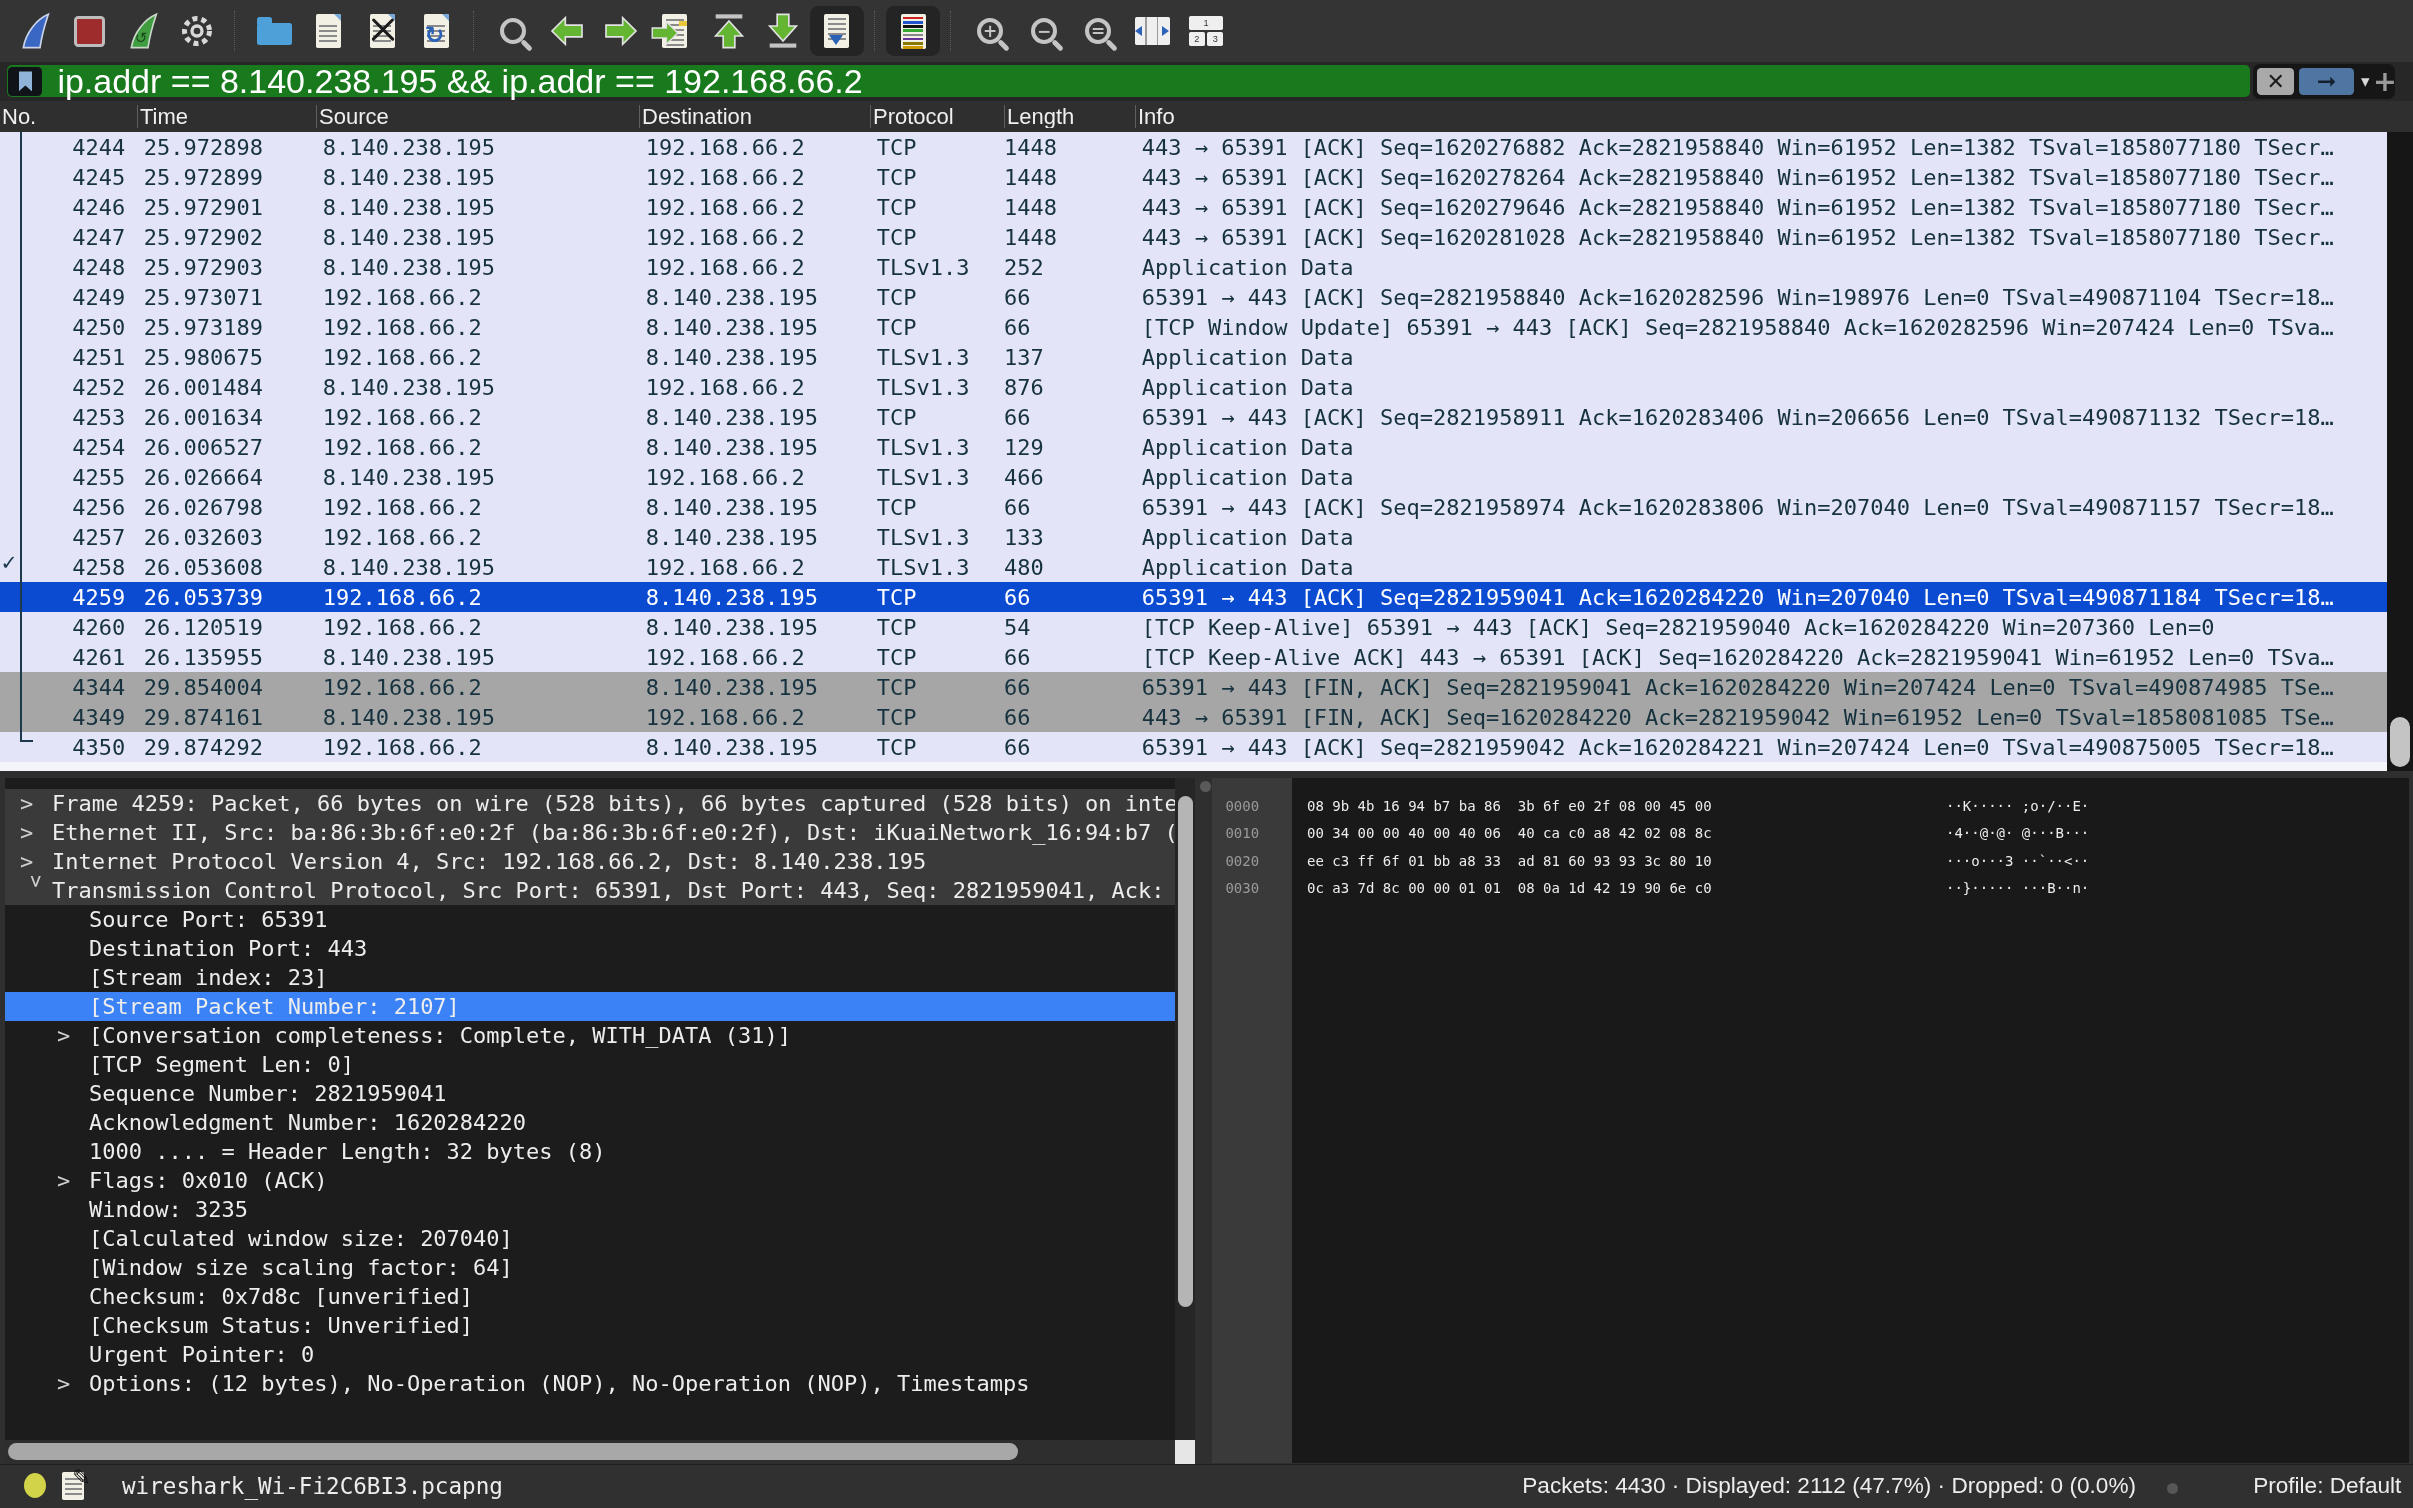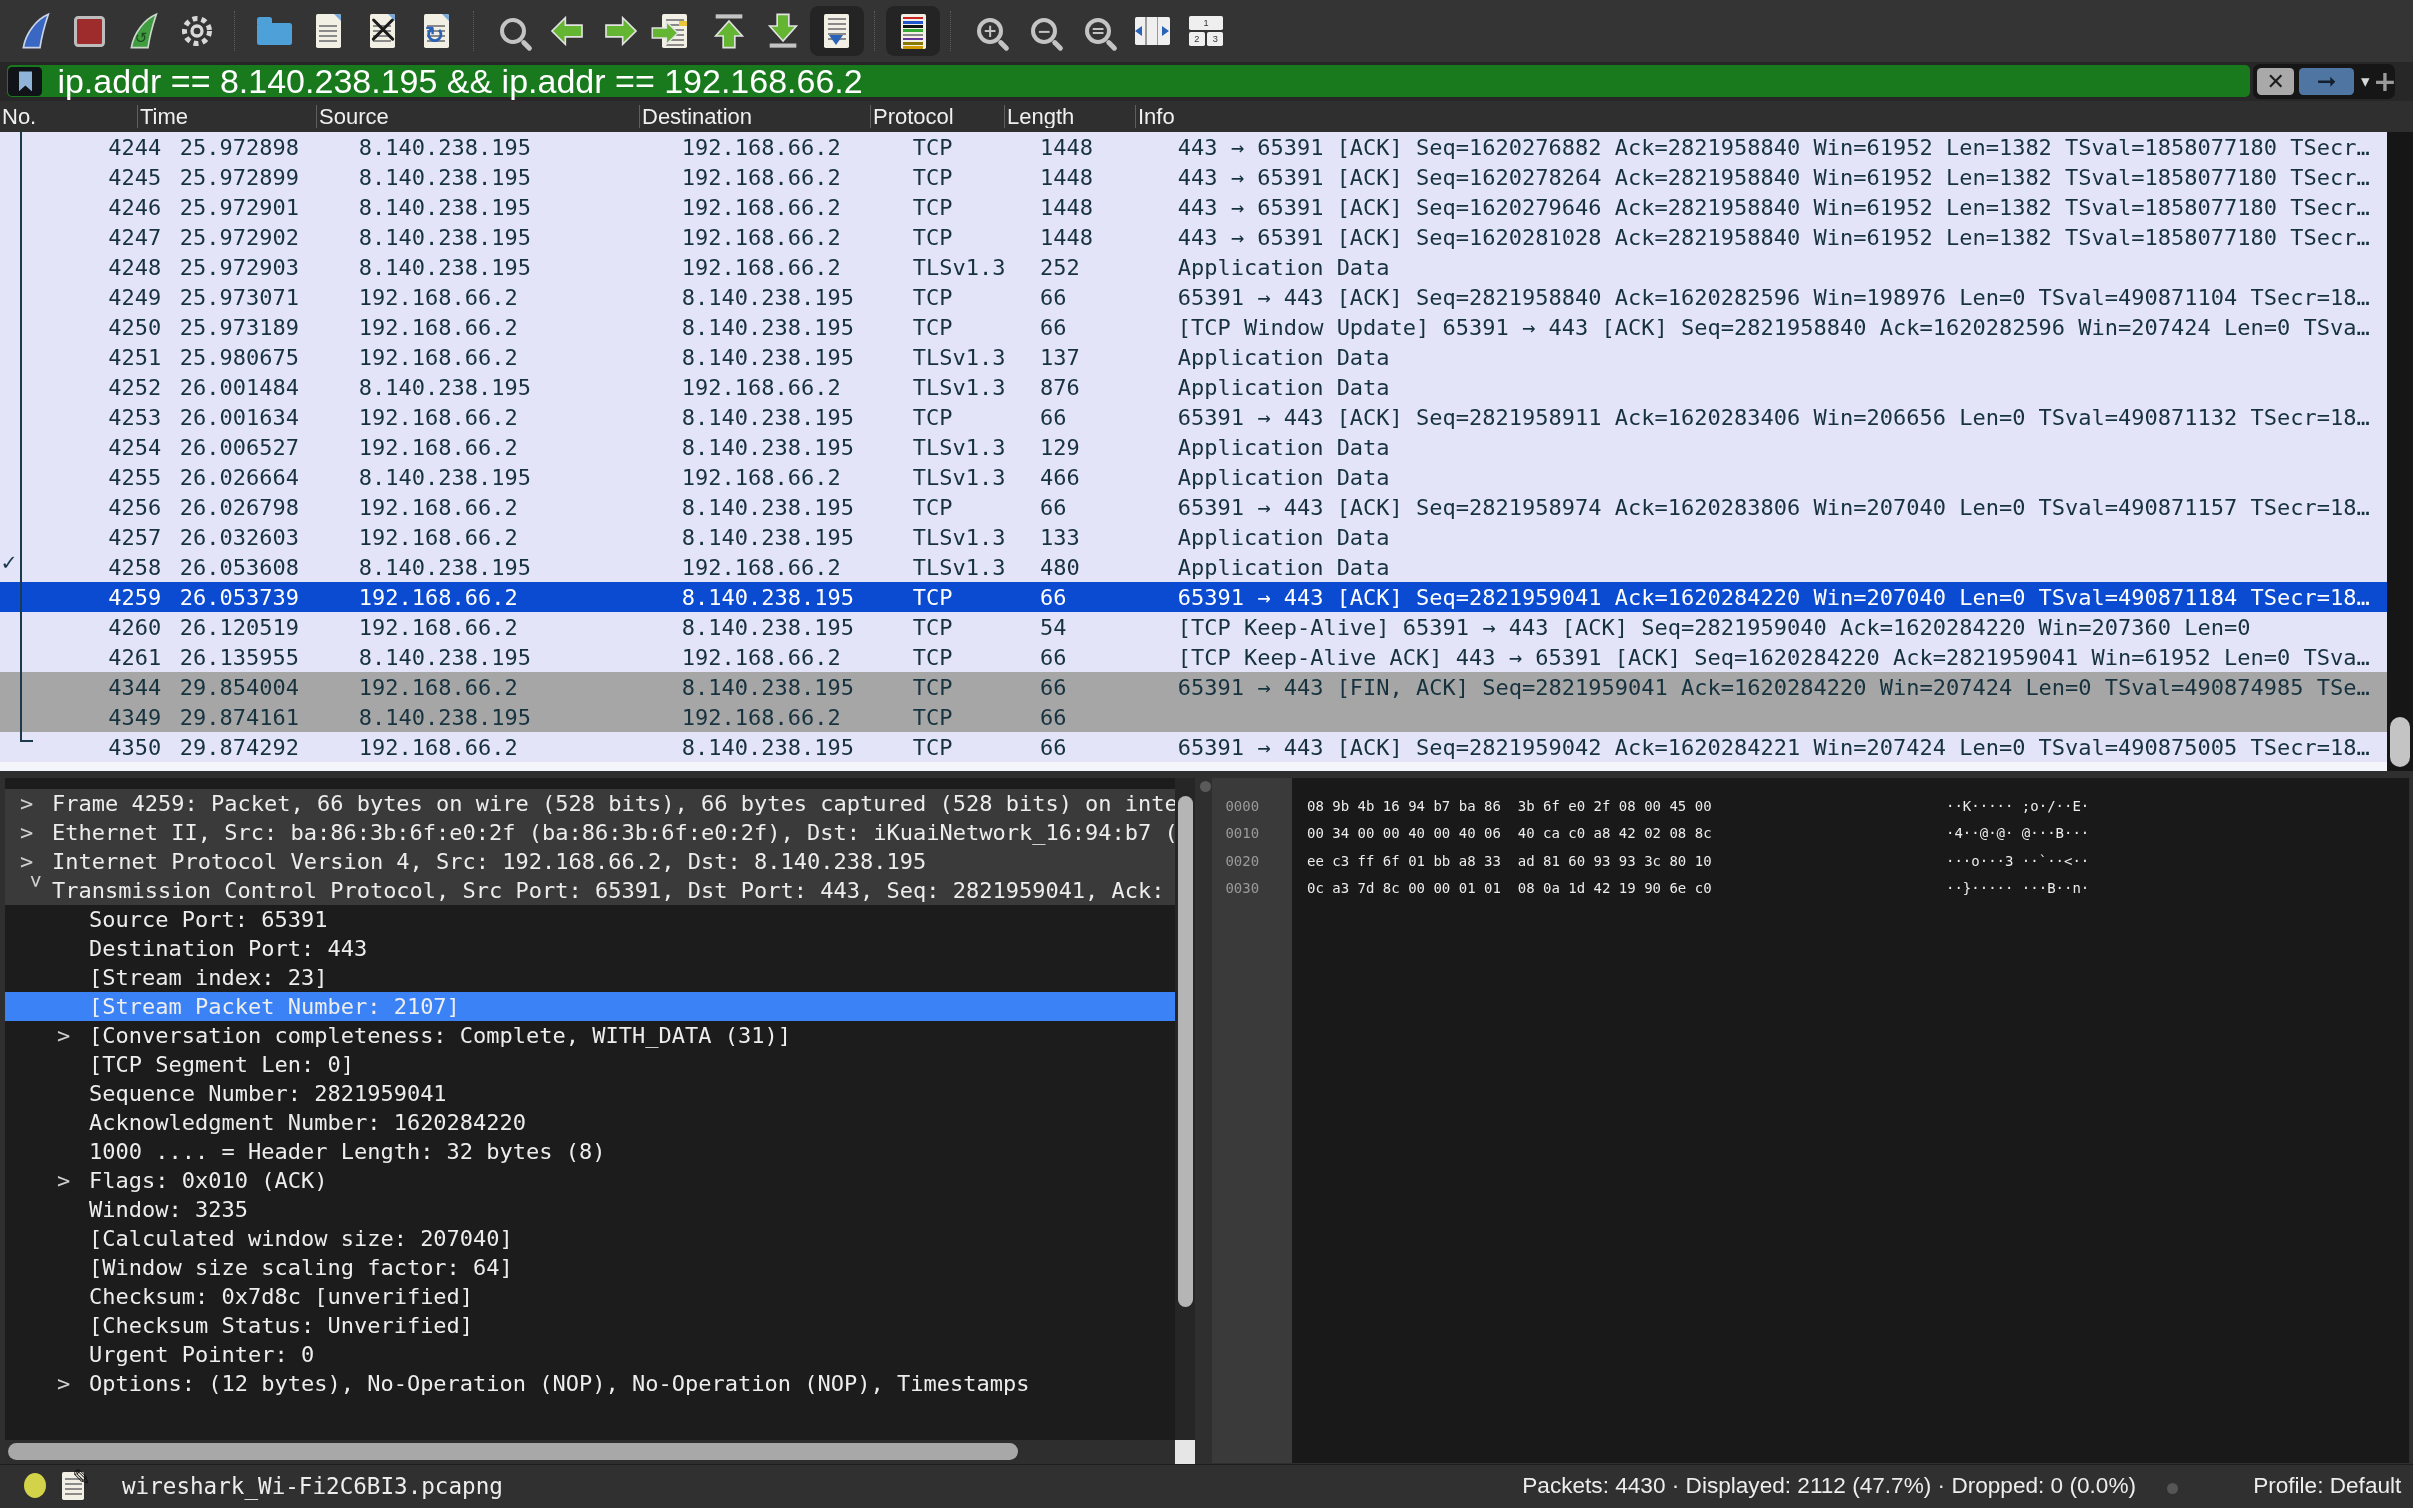--- a/index.html
+++ b/index.html
@@ -73,21 +73,21 @@
   .hc+.hc{border-left:1.7px solid #5f5f5f;}
   .hc-no{width:137px;} .hc-time{width:179px;} .hc-src{width:323px;} .hc-dst{width:231px;}
   .hc-proto{width:134px;} .hc-len{width:131px;} .hc-info{flex:1;}
 
   .plist{position:absolute;left:0;top:132px;width:2387px;height:639px;background:#f4f4fb;overflow:hidden;}
   .prow{display:flex;height:30px;align-items:center;background:#e4e4f8;color:#16323e;
         font-family:"DejaVu Sans Mono",monospace;font-size:22px;}
   .prow.gray{background:#a6a6a6;}
   .prow.sel{background:#0a4bd2;color:#ffffff;}
   .c{box-sizing:border-box;white-space:pre;overflow:hidden;flex:none;}
-  .c-no{width:137px;text-align:right;padding-right:11.7px;margin-left:36px;}
+  .c-no{width:137px;text-align:right;padding-right:11.7px;}
   .c-time{width:179px;padding-left:6.7px;}
   .c-src{width:323px;padding-left:6.7px;}
   .c-dst{width:231px;padding-left:6.7px;}
   .c-proto{width:134px;padding-left:6.7px;}
   .c-len{width:131px;padding-right:10px;}
   .c-info{flex:1;padding-left:6.7px;}
   .gutter-line{position:absolute;left:20px;top:0;width:1.7px;height:610px;background:#1b3a4e;z-index:3;}
   .gutter-foot{position:absolute;left:20px;top:608px;width:13.4px;height:1.7px;background:#1b3a4e;z-index:3;}
   .gutter-check{position:absolute;left:1.7px;top:416px;font-size:23.5px;color:#1b3a4e;z-index:3;
                 font-family:"DejaVu Sans Mono",monospace;}
@@ -469,20 +469,21 @@
           <div class="c c-len">66</div>
           <div class="c c-info">65391 → 443 [FIN, ACK] Seq=2821959041 Ack=1620284220 Win=207424 Len=0 TSval=490874985 TSe…</div>
         </div>
         <div class="prow gray">
           <div class="c c-no">4349</div>
           <div class="c c-time">29.874161</div>
           <div class="c c-src">8.140.238.195</div>
           <div class="c c-dst">192.168.66.2</div>
           <div class="c c-proto">TCP</div>
           <div class="c c-len">66</div>
+          <div class="c c-info">443 → 65391 [FIN, ACK] Seq=1620284220 Ack=2821959042 Win=61952 Len=0 TSval=1858081085 TSe…</div>
         </div>
         <div class="prow">
           <div class="c c-no">4350</div>
           <div class="c c-time">29.874292</div>
           <div class="c c-src">192.168.66.2</div>
           <div class="c c-dst">8.140.238.195</div>
           <div class="c c-proto">TCP</div>
           <div class="c c-len">66</div>
           <div class="c c-info">65391 → 443 [ACK] Seq=2821959042 Ack=1620284221 Win=207424 Len=0 TSval=490875005 TSecr=18…</div>
         </div>

